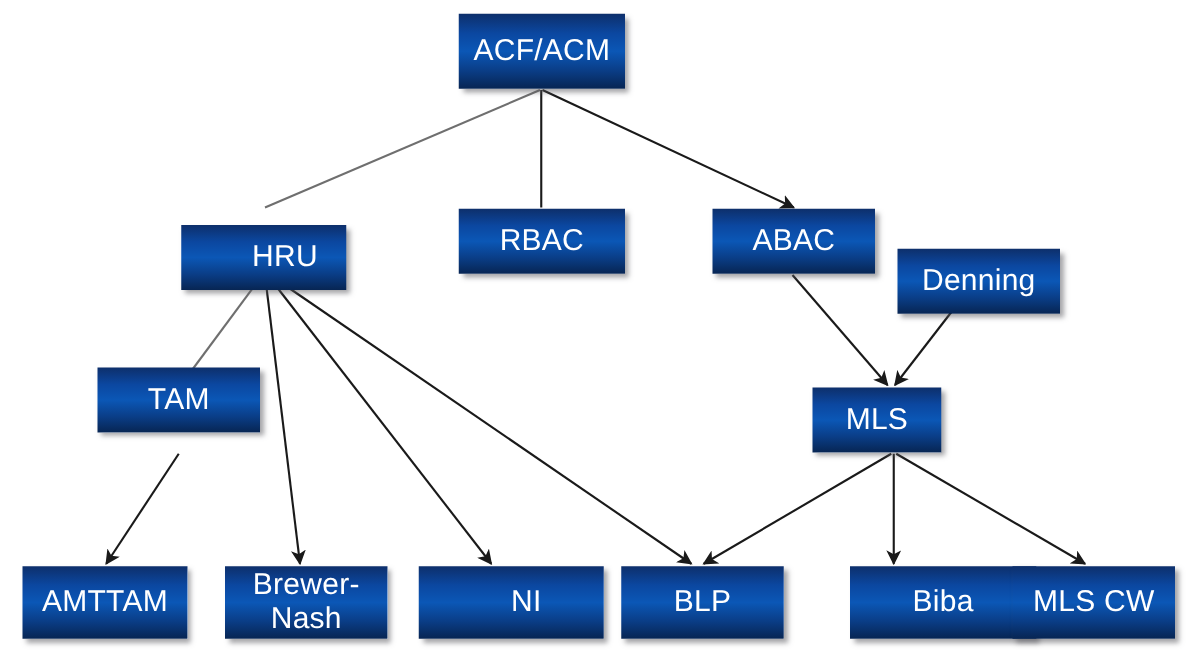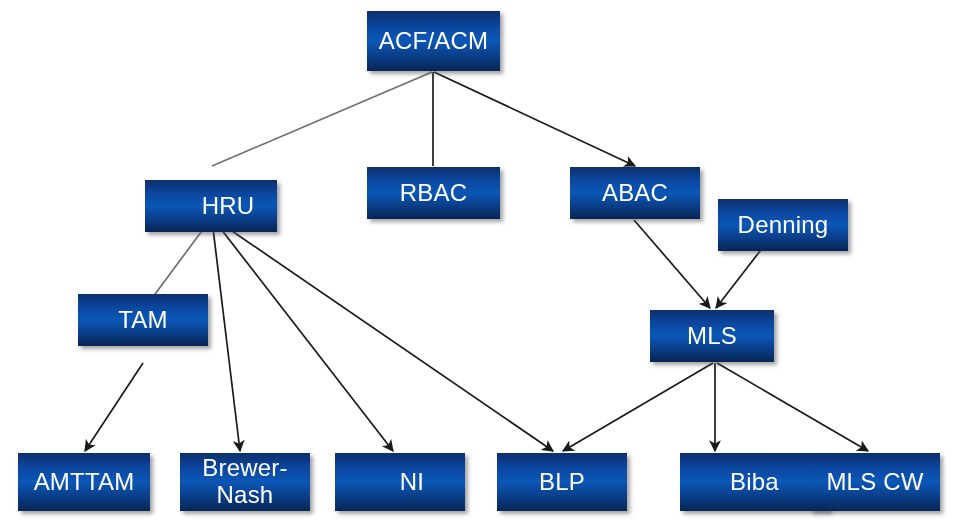--- a/index.html
+++ b/index.html
@@ -76,21 +76,21 @@
       <line x1="713" y1="363" x2="563" y2="451" stroke="#1a1a1a" stroke-width="1.7" marker-end="url(#arrow-black)"></line>
       <line x1="715" y1="363" x2="715" y2="451" stroke="#1a1a1a" stroke-width="1.7" marker-end="url(#arrow-black)"></line>
       <line x1="717" y1="363" x2="868" y2="451" stroke="#1a1a1a" stroke-width="1.7" marker-end="url(#arrow-black)"></line>
     </svg>
 <div class="node" style="left: 367px; top: 11px; width: 133px; height: 60px;"><span class="node-label">ACF/ACM</span></div>
     <div class="node" style="left: 145px; top: 180px; width: 132px; height: 52px; padding-left: 34px;"><span class="node-label">HRU</span></div>
     <div class="node" style="left: 367px; top: 167px; width: 133px; height: 52px;"><span class="node-label">RBAC</span></div>
     <div class="node" style="left: 570px; top: 167px; width: 130px; height: 52px;"><span class="node-label">ABAC</span></div>
     <div class="node" style="left: 718px; top: 167px; width: 130px; height: 52px; margin-top: 32px;"><span class="node-label">Denning</span></div>
     <div class="node" style="left: 78px; top: 294px; width: 130px; height: 52px;"><span class="node-label">TAM</span></div>
-    <div class="node" style="left: 650px; top: 310px; width: 124px; height: 52px;"><span class="node-label">MLS</span></div>
+    <div class="node" style="left: 650px; top: 310px; width: 103px; height: 52px;"><span class="node-label">MLS</span></div>
     <div class="node" style="left: 18px; top: 453px; width: 132px; height: 58px;"><span class="node-label">AMTTAM</span></div>
     <div class="node" style="left: 180px; top: 453px; width: 130px; height: 58px;"><span class="node-label">Brewer-
 Nash</span></div>
-    <div class="node" style="left: 335px; top: 453px; width: 130px; height: 58px; padding-left: 24px;"><span class="node-label">NI</span></div>
+    <div class="node" style="left: 335px; top: 453px; width: 148px; height: 58px; padding-left: 24px;"><span class="node-label">NI</span></div>
     <div class="node" style="left: 497px; top: 453px; width: 130px; height: 58px;"><span class="node-label">BLP</span></div>
     <div class="node" style="left: 655px; top: 453px; width: 149px; height: 58px; margin-left: 25px;"><span class="node-label">Biba</span></div>
     <div class="node" style="left: 810px; top: 453px; width: 130px; height: 58px;"><span class="node-label">MLS CW</span></div>
   </div>
 
 </body></html>

